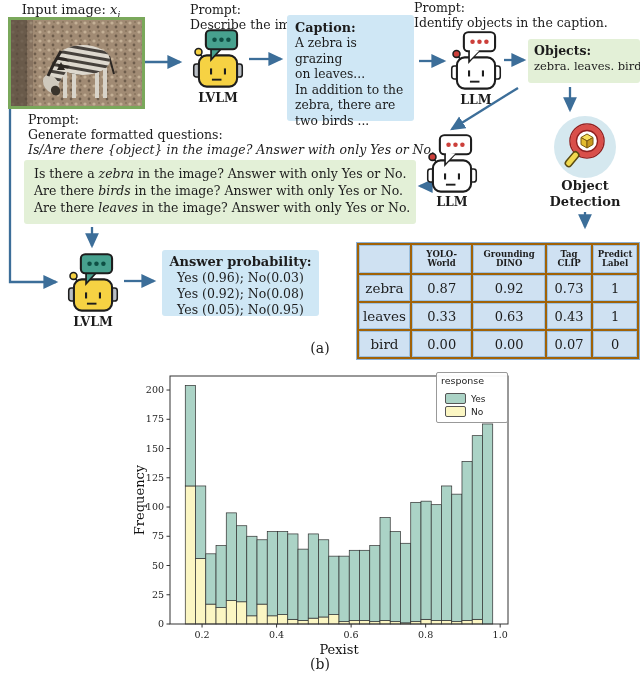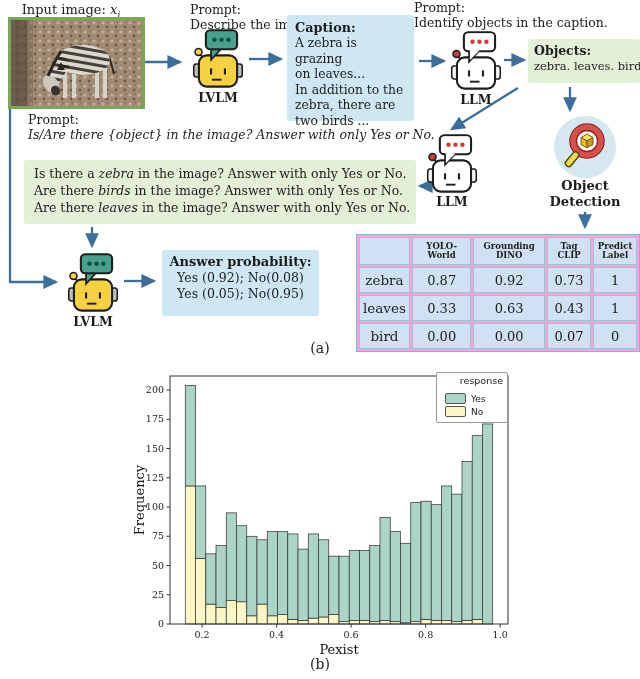--- a/index.html
+++ b/index.html
@@ -17,33 +17,33 @@
   .caption-box{left:287px;top:15px;width:127px;height:106px;padding:5px 8px;box-sizing:border-box;}
   .caption-box .line{font-size:12.3px;line-height:15.5px;}
   .objects-box{left:528px;top:39px;width:112px;height:44px;padding:4px 6px;box-sizing:border-box;}
   .objects-box .content{font-size:11.5px;white-space:nowrap;}
   .questions-box{left:24px;top:160px;width:392px;height:64px;padding:6px 10px;box-sizing:border-box;}
   .questions-box .line{font-size:12.5px;line-height:16.8px;white-space:nowrap;}
   .answer-box{left:162px;top:250px;width:157px;height:66px;padding:3px 6px;box-sizing:border-box;text-align:center;}
   .answer-box .line{font-size:12.5px;line-height:16px;white-space:nowrap;}
   .zebra-frame{left:8px;top:17px;width:131px;height:86px;border:3px solid #7aa85b;box-sizing:content-box;}
   .det-circle{left:554px;top:116px;width:62px;height:62px;border-radius:50%;background:#d5e8ef;}
-  table.scoretab{position:absolute;left:356px;top:234px;border-collapse:separate;border-spacing:2px;
-                 background:#f9a8d4;border:1px solid #8ab1d8;}
+  table.scoretab{position:absolute;left:356px;top:242px;border-collapse:separate;border-spacing:2px;
+                 background:#a16207;border:1px solid #8ab1d8;}
   table.scoretab th,table.scoretab td{background:#cfe1f2;border:1px solid #9cc0e0;text-align:center;padding:0 3px;}
   table.scoretab thead th{font-size:8.5px;line-height:9.5px;font-weight:bold;height:26px;}
   table.scoretab tbody th{font-size:13.5px;font-weight:normal;height:24px;}
   table.scoretab tbody td{font-size:13px;}
   .subfig{font-size:14px;text-align:center;}
   .tick{font-size:9.5px;fill:#222;font-family:"DejaVu Serif","Liberation Serif",serif;}
   .axlabel{font-size:13px;fill:#111;font-family:"DejaVu Serif","Liberation Serif",serif;}
   .legend{position:absolute;left:436px;top:372px;width:72px;background:rgba(255,255,255,.95);
           border:1px solid #999;border-radius:2px;padding:2px 4px 3px 4px;box-sizing:border-box;
           font-family:"DejaVu Sans","Liberation Sans",sans-serif;font-size:9px;color:#222;}
-  .legend-title{text-align:right;font-size:9.5px;margin-bottom:7px;}
+  .legend-title{text-align:left;font-size:9.5px;margin-bottom:7px;}
   .legend-item{display:flex;align-items:center;gap:5px;margin:2px 0 2px 4px;}
   .swatch{display:inline-block;width:19px;height:9px;border:1px solid #555;border-radius:2px;}
 </style>
 </head>
 <body>
 
 <div class="canvas">
 
   <svg class="arrowlayer">
     <defs>
@@ -181,20 +181,21 @@
       <rect x="-3" y="15" width="6.5" height="17" rx="3" transform="translate(33,25) rotate(40)" fill="#f0d94f" stroke="#5a4a10" stroke-width="1.5"></rect>
     </svg>
   </div>
   <div class="abs" style="left:545px;top:178px;width:80px;text-align:center;font-weight:bold;font-size:13px;line-height:16px;">
     <div>Object</div>
     <div>Detection</div>
   </div>
 
   <div class="abs dia-text" style="left:28px;top:112px;">
     <div>Prompt:</div>
+    <div>Generate formatted questions:</div>
     <div class="it">Is/Are there {object} in the image? Answer with only Yes or No.</div>
   </div>
 
   <div class="box box-green questions-box">
     <div class="line"><span>Is there a </span><span class="it">zebra</span><span> in the image? Answer with only Yes or No.</span></div>
     <div class="line"><span>Are there </span><span class="it">birds</span><span> in the image? Answer with only Yes or No.</span></div>
     <div class="line"><span>Are there </span><span class="it">leaves</span><span> in the image? Answer with only Yes or No.</span></div>
   </div>
 
   <div class="abs" style="left:426px;top:133px;">
@@ -232,20 +233,21 @@
         <circle cx="42" cy="13" r="2.6" fill="#0e4f44"></circle>
       <line x1="22" y1="46" x2="22" y2="53" stroke="#1d1d1d" stroke-width="2.4"></line>
       <line x1="38" y1="46" x2="38" y2="53" stroke="#1d1d1d" stroke-width="2.4"></line>
       <line x1="23" y1="59" x2="34" y2="59" stroke="#1d1d1d" stroke-width="2.2"></line>
     </svg>
   </div>
   <div class="abs robot-label" style="left:67px;top:314px;width:52px;">LVLM</div>
 
   <div class="box box-blue answer-box">
     <div class="bold" style="font-size:13px;line-height:17px;">Answer probability:</div>
+    <div class="line">Yes (0.96); No(0.03)</div>
     <div class="line">Yes (0.92); No(0.08)</div>
     <div class="line">Yes (0.05); No(0.95)</div>
   </div>
 
   <table class="scoretab">
     <colgroup>
         <col style="width:50px">
         <col style="width:64px">
         <col style="width:74px">
         <col style="width:46px">

